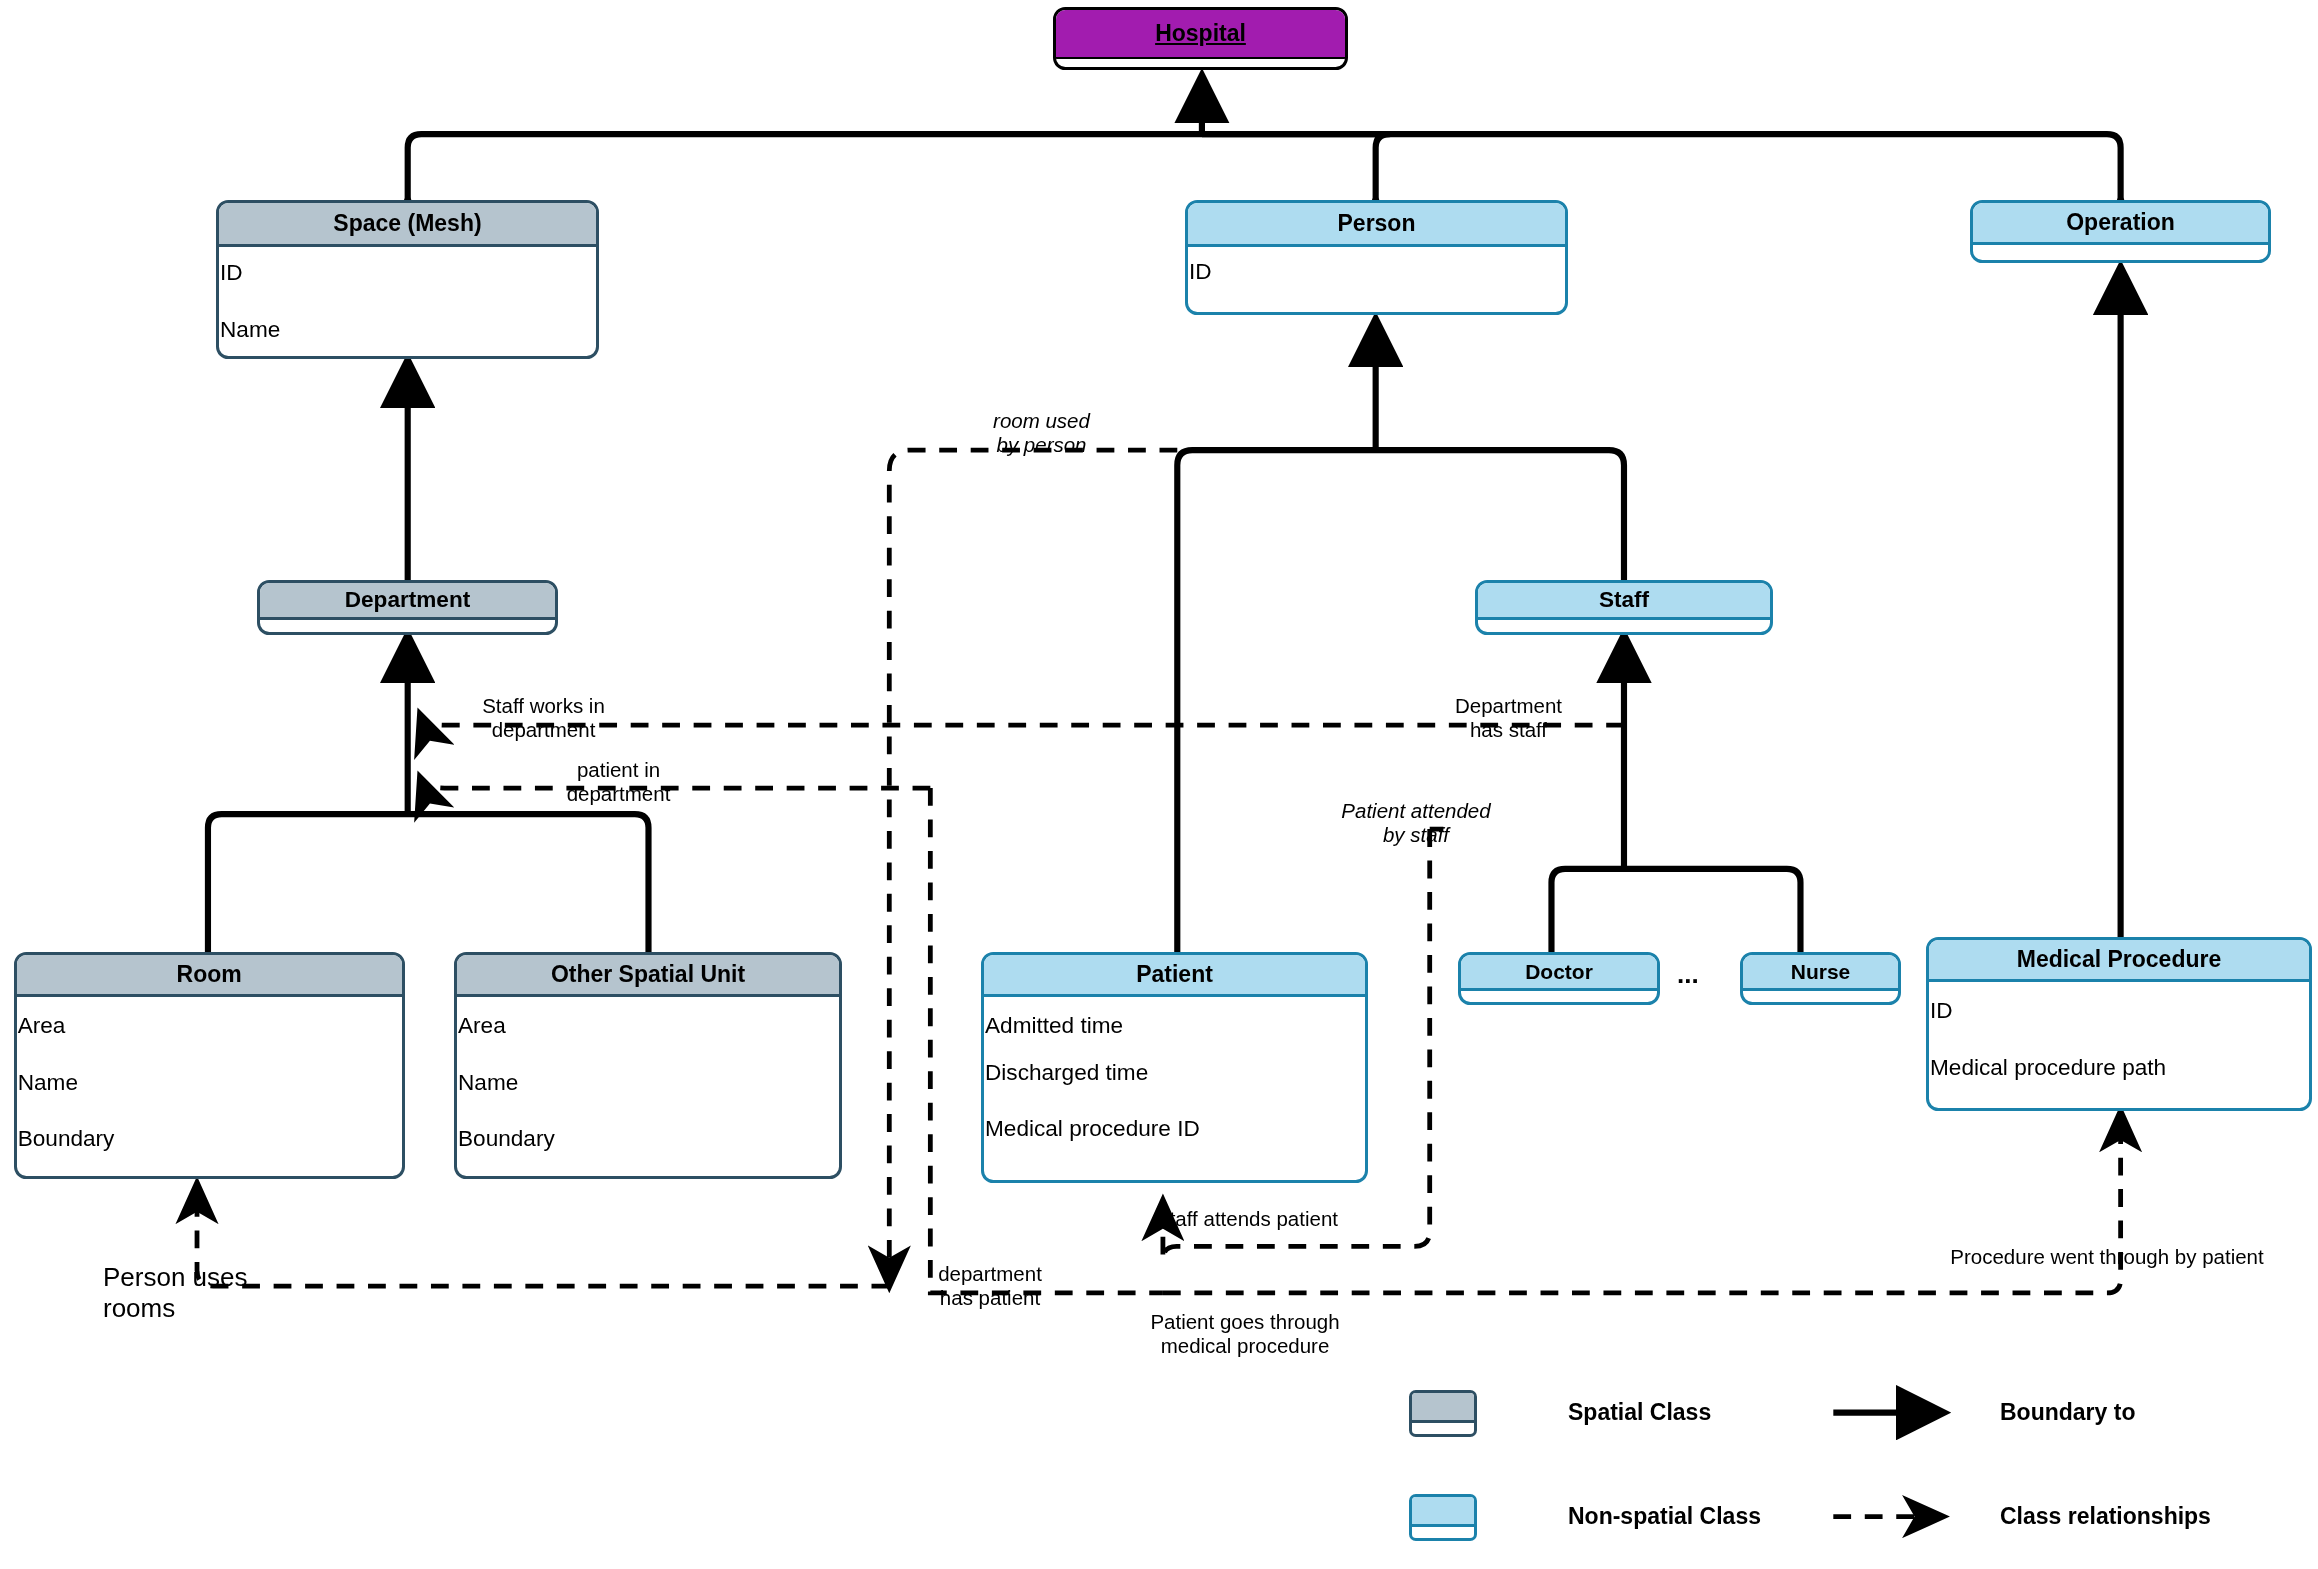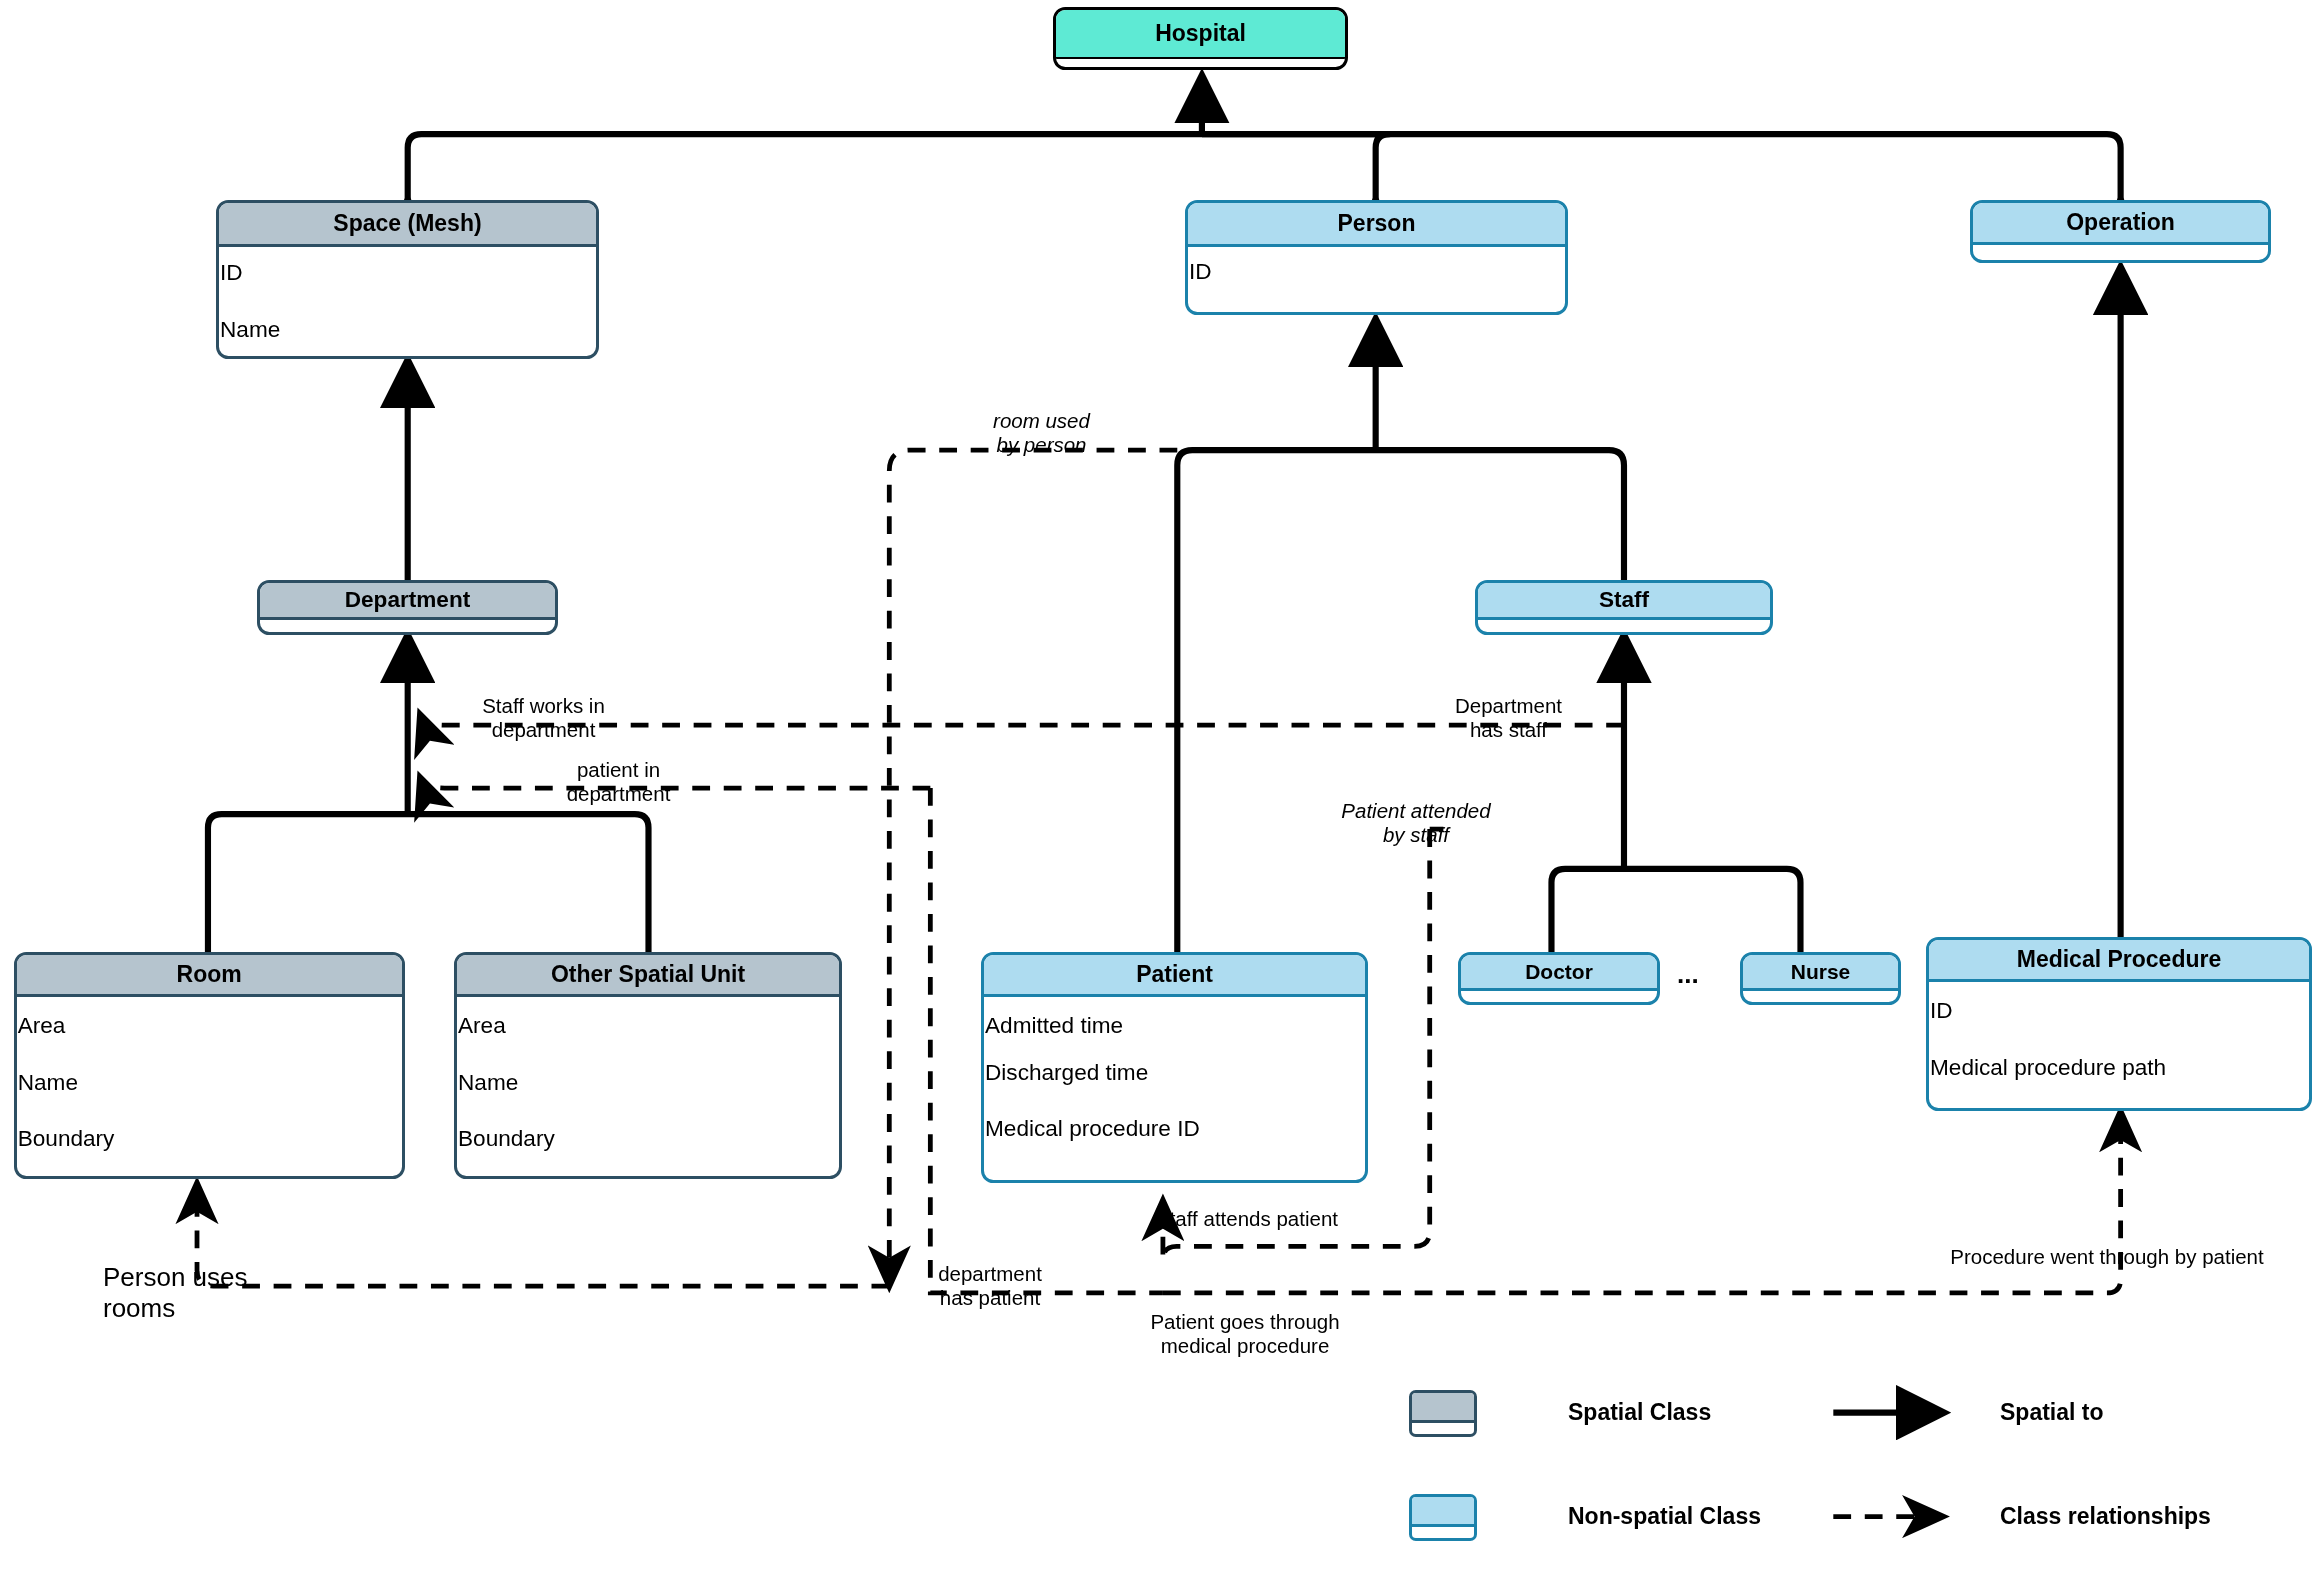--- a/index.html
+++ b/index.html
@@ -9,21 +9,21 @@
   .edge{fill:none;stroke:#000;stroke-width:9;stroke-linecap:butt;stroke-linejoin:round;}
   .rel{fill:none;stroke:#000;stroke-width:7;stroke-dasharray:26 20;stroke-linecap:butt;}
   .cls-box{position:absolute;box-sizing:border-box;border-radius:12.3px;overflow:hidden;background:#fff;}
   .cls-box.spatial{border:3.4px solid #2d4f63;}
   .cls-box.nonspatial{border:3.4px solid #1b82ab;}
   .cls-box.plain{border:3.4px solid #000;}
   .hdr{width:100%;box-sizing:border-box;text-align:center;font-weight:bold;color:#000;
        display:flex;align-items:center;justify-content:center;}
   .spatial > .hdr{background:#b5c4ce;border-bottom:3.4px solid #2d4f63;}
   .nonspatial > .hdr{background:#aedcf0;border-bottom:3.4px solid #1b82ab;}
-  .plain > .hdr{background:#5eead4;border-bottom:2.7px solid #000;}
+  .plain > .hdr{background:#a21caf;border-bottom:2.7px solid #000;text-decoration:underline;}
   .body{padding:0 1px;box-sizing:border-box;}
   .attr{color:#000;line-height:1;}
   .rel-label{position:absolute;color:#000;text-align:center;line-height:1.18;white-space:pre-line;}
   .ellipsis{position:absolute;color:#000;font-weight:bold;}
   .legend-swatch{position:absolute;box-sizing:border-box;border-radius:6.8px;overflow:hidden;background:#fff;}
   .legend-swatch.spatial{border:3.4px solid #2d4f63;}
   .legend-swatch.nonspatial{border:3.4px solid #1b82ab;}
   .legend-swatch .sw-hdr{width:100%;height:72%;box-sizing:border-box;}
   .legend-swatch.spatial .sw-hdr{background:#b5c4ce;border-bottom:3.4px solid #2d4f63;}
   .legend-swatch.nonspatial .sw-hdr{background:#aedcf0;border-bottom:3.4px solid #1b82ab;}
@@ -211,18 +211,18 @@
     <div class="legend-swatch nonspatial" style="left:1409px;top:1494px;width:68px;height:47px;">
       <div class="sw-hdr"></div>
     </div>
     <div class="legend-text" style="left:1568px;top:1503px;font-size:23px;">Non-spatial Class</div>
 
     <svg class="layer" viewBox="0 0 3390 2295" width="2319" height="1570">
       <path class="edge" marker-end="url(#solidArrow)" d="M 2680 2065 L 2840 2065"></path>
       <path class="rel" marker-end="url(#dashArrow)" d="M 2680 2217 L 2840 2217"></path>
     </svg>
 
-    <div class="legend-text" style="left:2000px;top:1399px;font-size:23px;">Spatial to</div>
+    <div class="legend-text" style="left:2000px;top:1399px;font-size:23px;">Boundary to</div>
     <div class="legend-text" style="left:2000px;top:1503px;font-size:23px;">Class relationships</div>
   </div>
 
 </div>
 
 
 </body></html>

